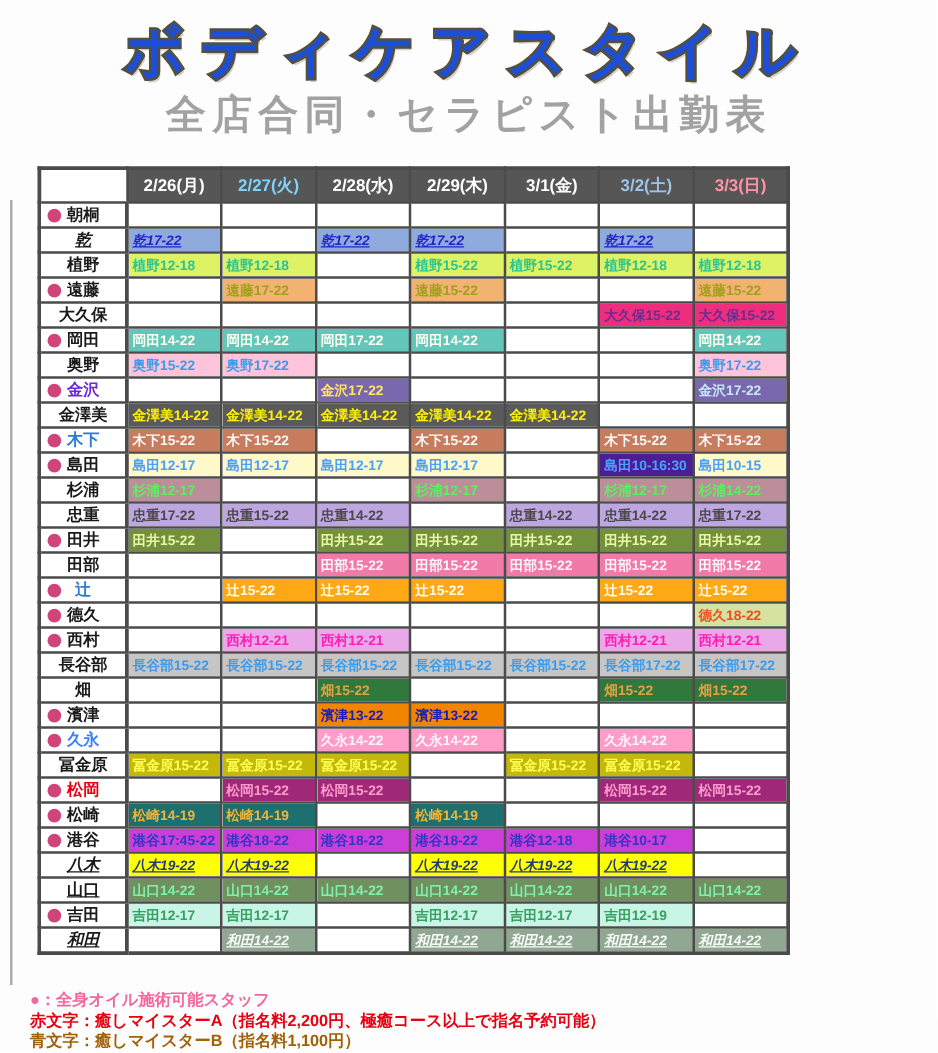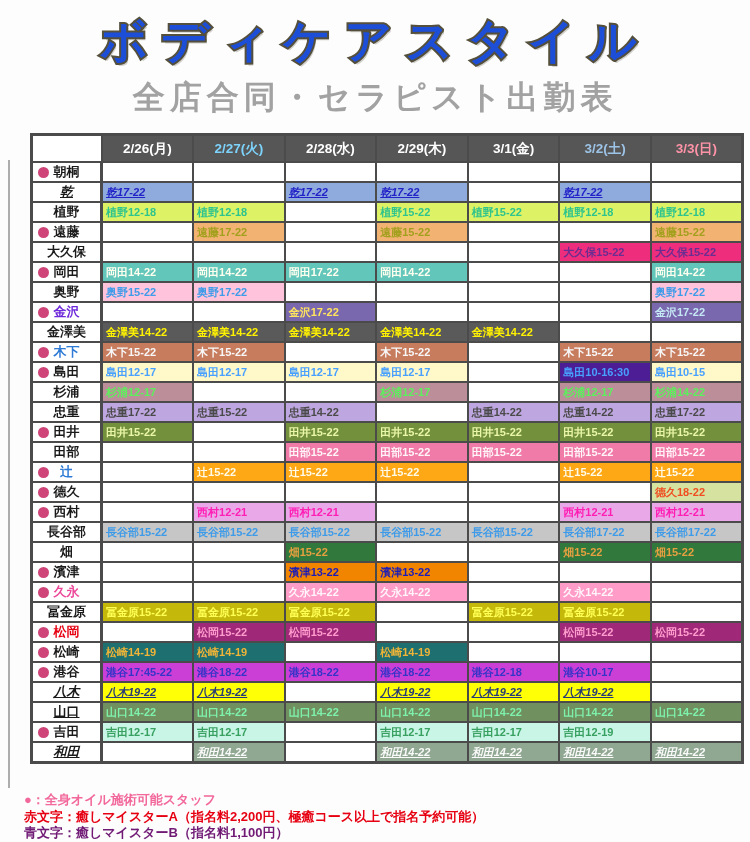--- a/index.html
+++ b/index.html
@@ -3,46 +3,46 @@
 <meta charset="utf-8">
 <style>
   html,body{margin:0;padding:0;background:#fff;}
   #page{position:relative;width:750px;height:842px;background:#fdfdfd;overflow:hidden;
         font-family:"Liberation Sans","DejaVu Sans",sans-serif;}
   
   .title{position:absolute;top:10px;left:0;width:100%;text-align:center;
          font-size:47px;font-weight:bold;letter-spacing:13px;color:#1d4ed8;
          -webkit-text-stroke:4px #55503C;paint-order:stroke fill;
          text-shadow:2px 3px 0 rgba(80,75,60,.25);white-space:nowrap;}
-  .subtitle{position:absolute;top:76px;left:0;width:100%;text-align:center;
+  .subtitle{position:absolute;top:70px;left:0;width:100%;text-align:center;
          font-size:32px;font-weight:bold;letter-spacing:5px;color:#A2A2A2;white-space:nowrap;}
   
   .edgeline{position:absolute;left:8px;top:160px;width:2px;height:628px;background:#ADADAD;}
   
   .tablewrap{position:absolute;left:30px;top:133px;}
-  table{border-collapse:collapse;table-layout:fixed;width:714px;border:3px solid #4b4b4b;padding-left:48px;}
+  table{border-collapse:collapse;table-layout:fixed;width:602px;border:3px solid #4b4b4b;padding-left:48px;}
   col.namecol{width:70px;}
   th{background:#565656;color:#fff;font-size:13.5px;font-weight:bold;height:25px;
      text-align:center;border:2px solid #4b4b4b;padding:0;white-space:nowrap;}
   th.corner{background:#fff;}
   td{border:2px solid #4b4b4b;height:17.6px;font-size:11px;font-weight:bold;
      padding:0 0 0 3px;white-space:nowrap;overflow:hidden;background:#fff;color:#222;}
   td.namecell{position:relative;text-align:center;font-size:13px;padding:0;
      border-right-width:3px;background:#fff;color:#1a1a1a;}
   td.namecell .dot{position:absolute;left:5px;top:50%;margin-top:-5.5px;width:11px;height:11px;
      border-radius:50%;background:#CF4479;}
   .ns-iu .nm{font-style:italic;text-decoration:underline;}
   .ns-u  .nm{text-decoration:underline;}
   td.cs-iu{font-style:italic;text-decoration:underline;}
   td.hamabold{font-weight:900;}
   
   .legend{position:absolute;left:24px;top:792px;font-size:13px;font-weight:bold;line-height:16.5px;white-space:nowrap;}
   .legend .l1{color:#F2689B;}
   .legend .l2{color:#E60012;}
-  .legend .l3{color:#701a75;}
+  .legend .l3{color:#a16207;}
 </style>
 </head>
 <body>
 
 <div id="page">
   <div class="title">ボディケアスタイル</div>
   <div class="subtitle">全店合同・セラピスト出勤表</div>
   <div class="edgeline"></div>
 
   <div class="tablewrap">
@@ -274,21 +274,21 @@
             <td class="namecell"><span class="dot"></span><span class="nm">濱津</span></td>
             <td></td>
             <td></td>
             <td class="hamabold" style="background: rgb(242, 133, 0); color: rgb(28, 28, 184);">濱津13-22</td>
             <td class="hamabold" style="background: rgb(242, 133, 0); color: rgb(28, 28, 184);">濱津13-22</td>
             <td></td>
             <td></td>
             <td></td>
           </tr>
           <tr>
-            <td class="namecell"><span class="dot"></span><span class="nm" style="color: #ec4899;">久永</span></td>
+            <td class="namecell"><span class="dot"></span><span class="nm" style="color: #3b82f6;">久永</span></td>
             <td></td>
             <td></td>
             <td style="background: rgb(255, 156, 200); color: rgb(255, 245, 250);">久永14-22</td>
             <td style="background: rgb(255, 156, 200); color: rgb(255, 245, 250);">久永14-22</td>
             <td></td>
             <td style="background: rgb(255, 156, 200); color: rgb(255, 245, 250);">久永14-22</td>
             <td></td>
           </tr>
           <tr>
             <td class="namecell"><span class="nm">冨金原</span></td>

